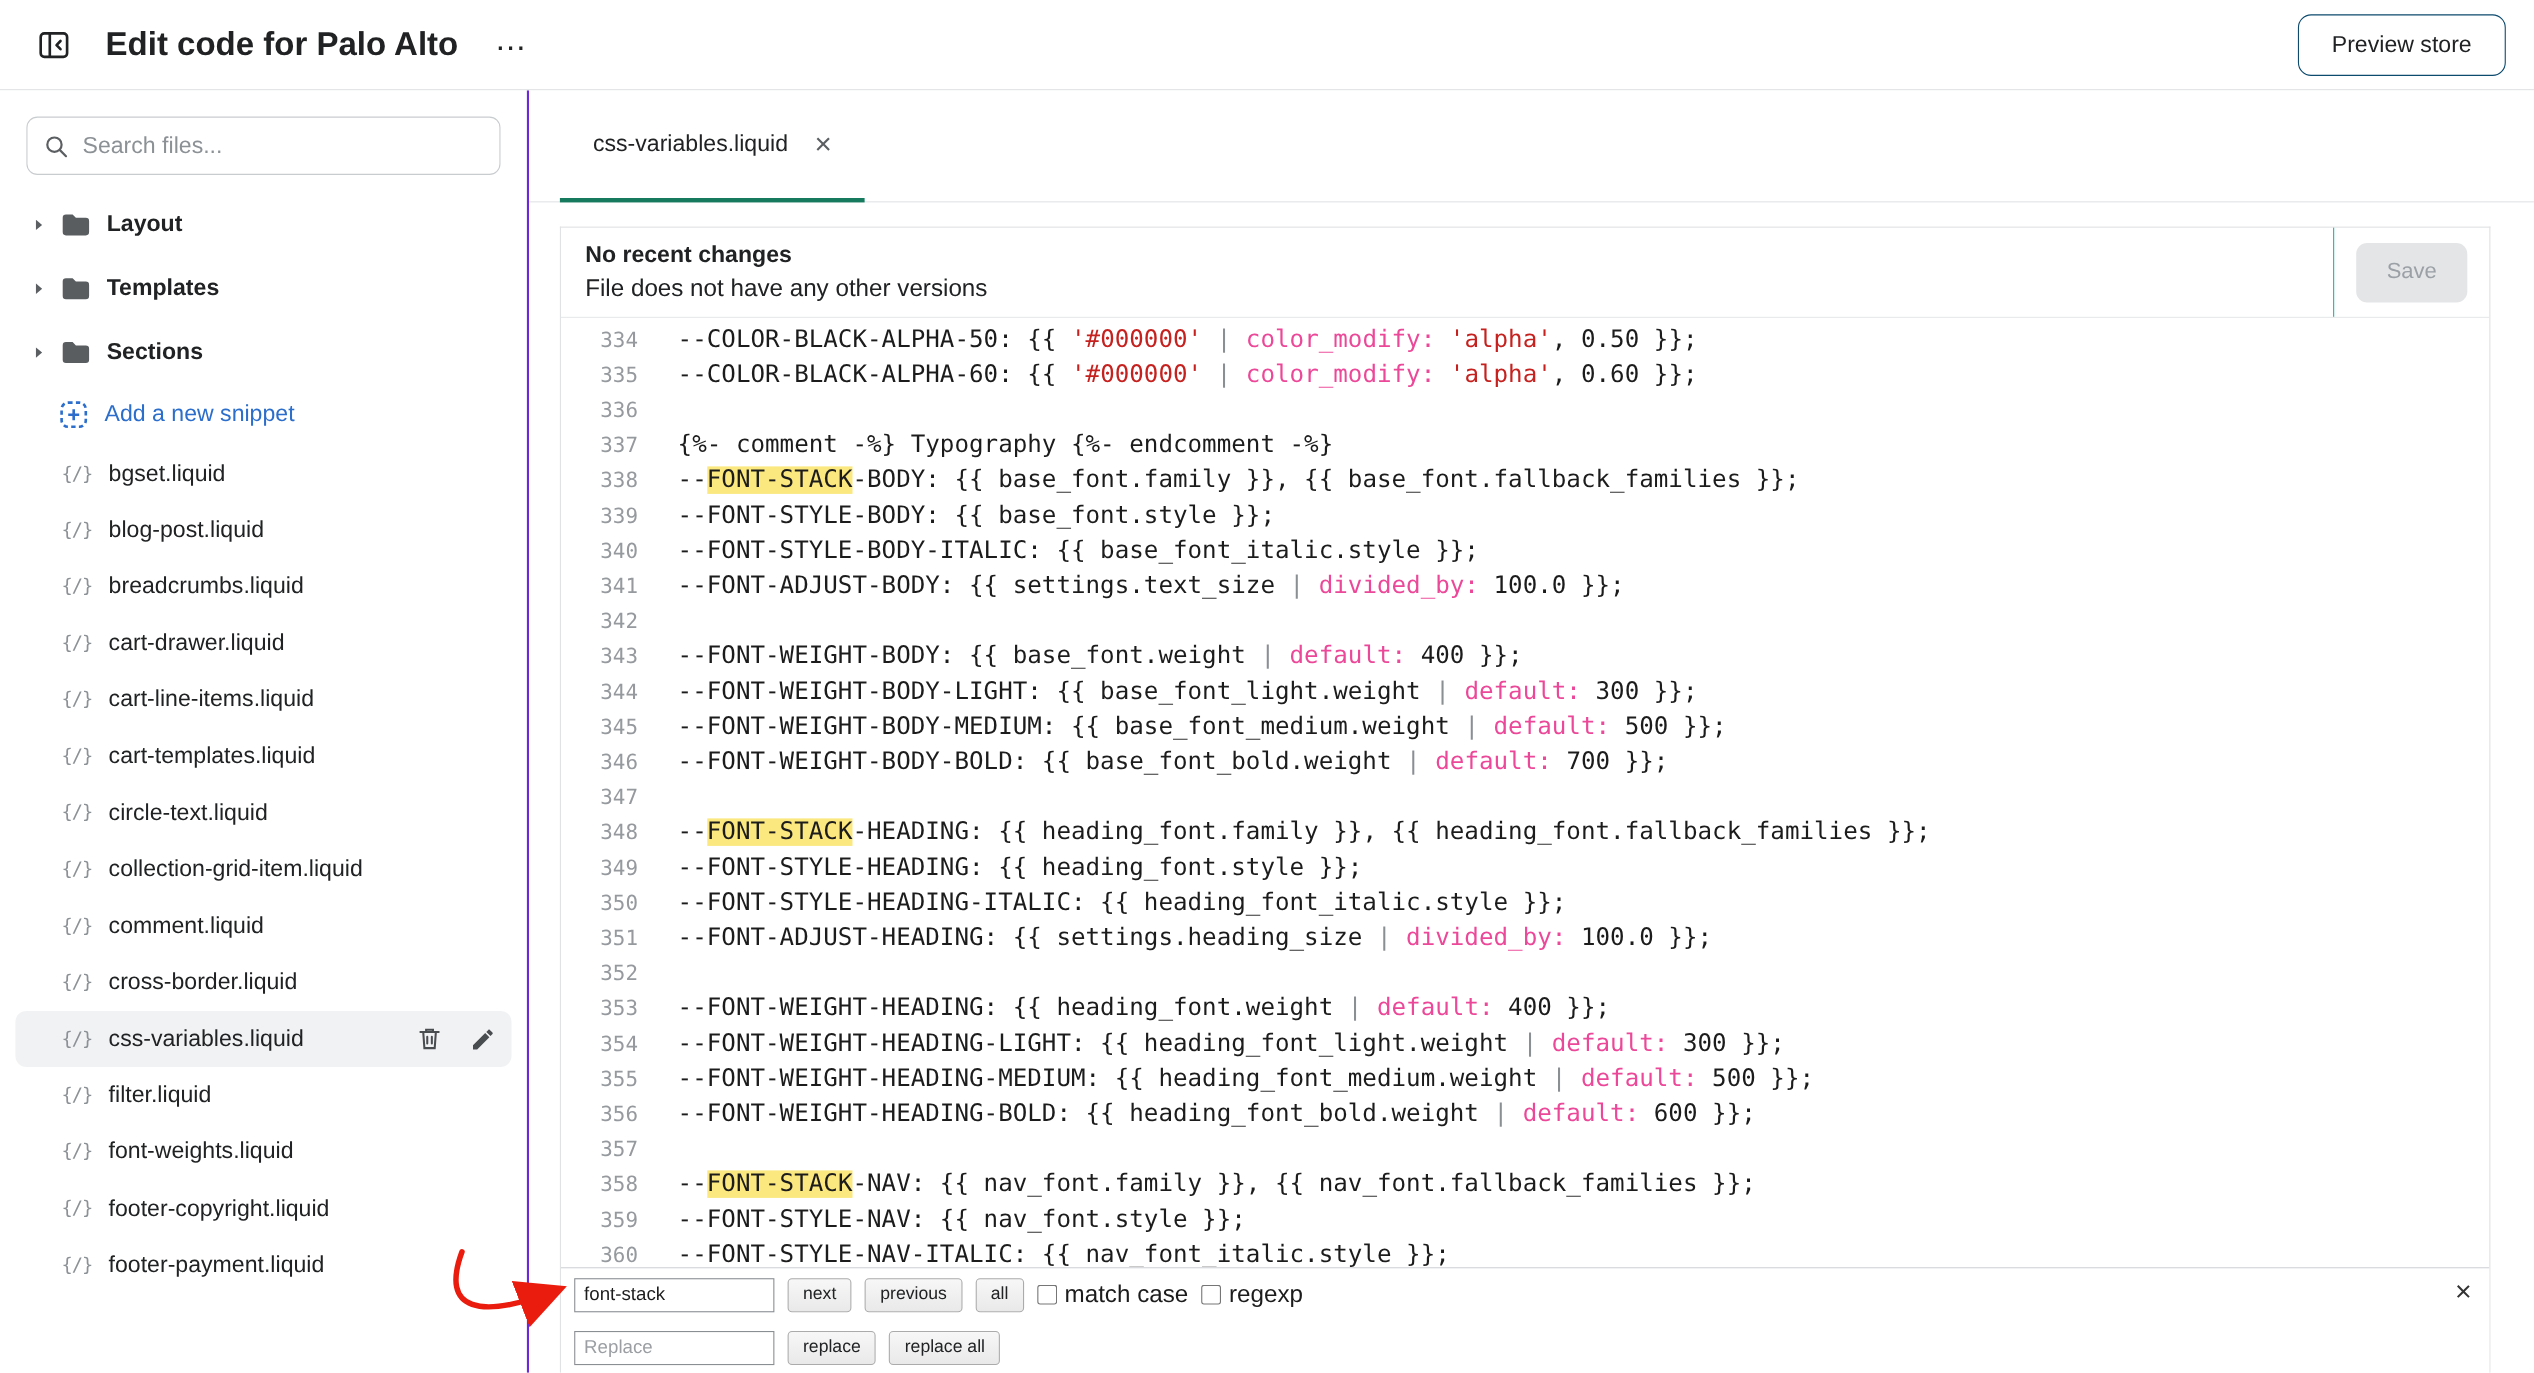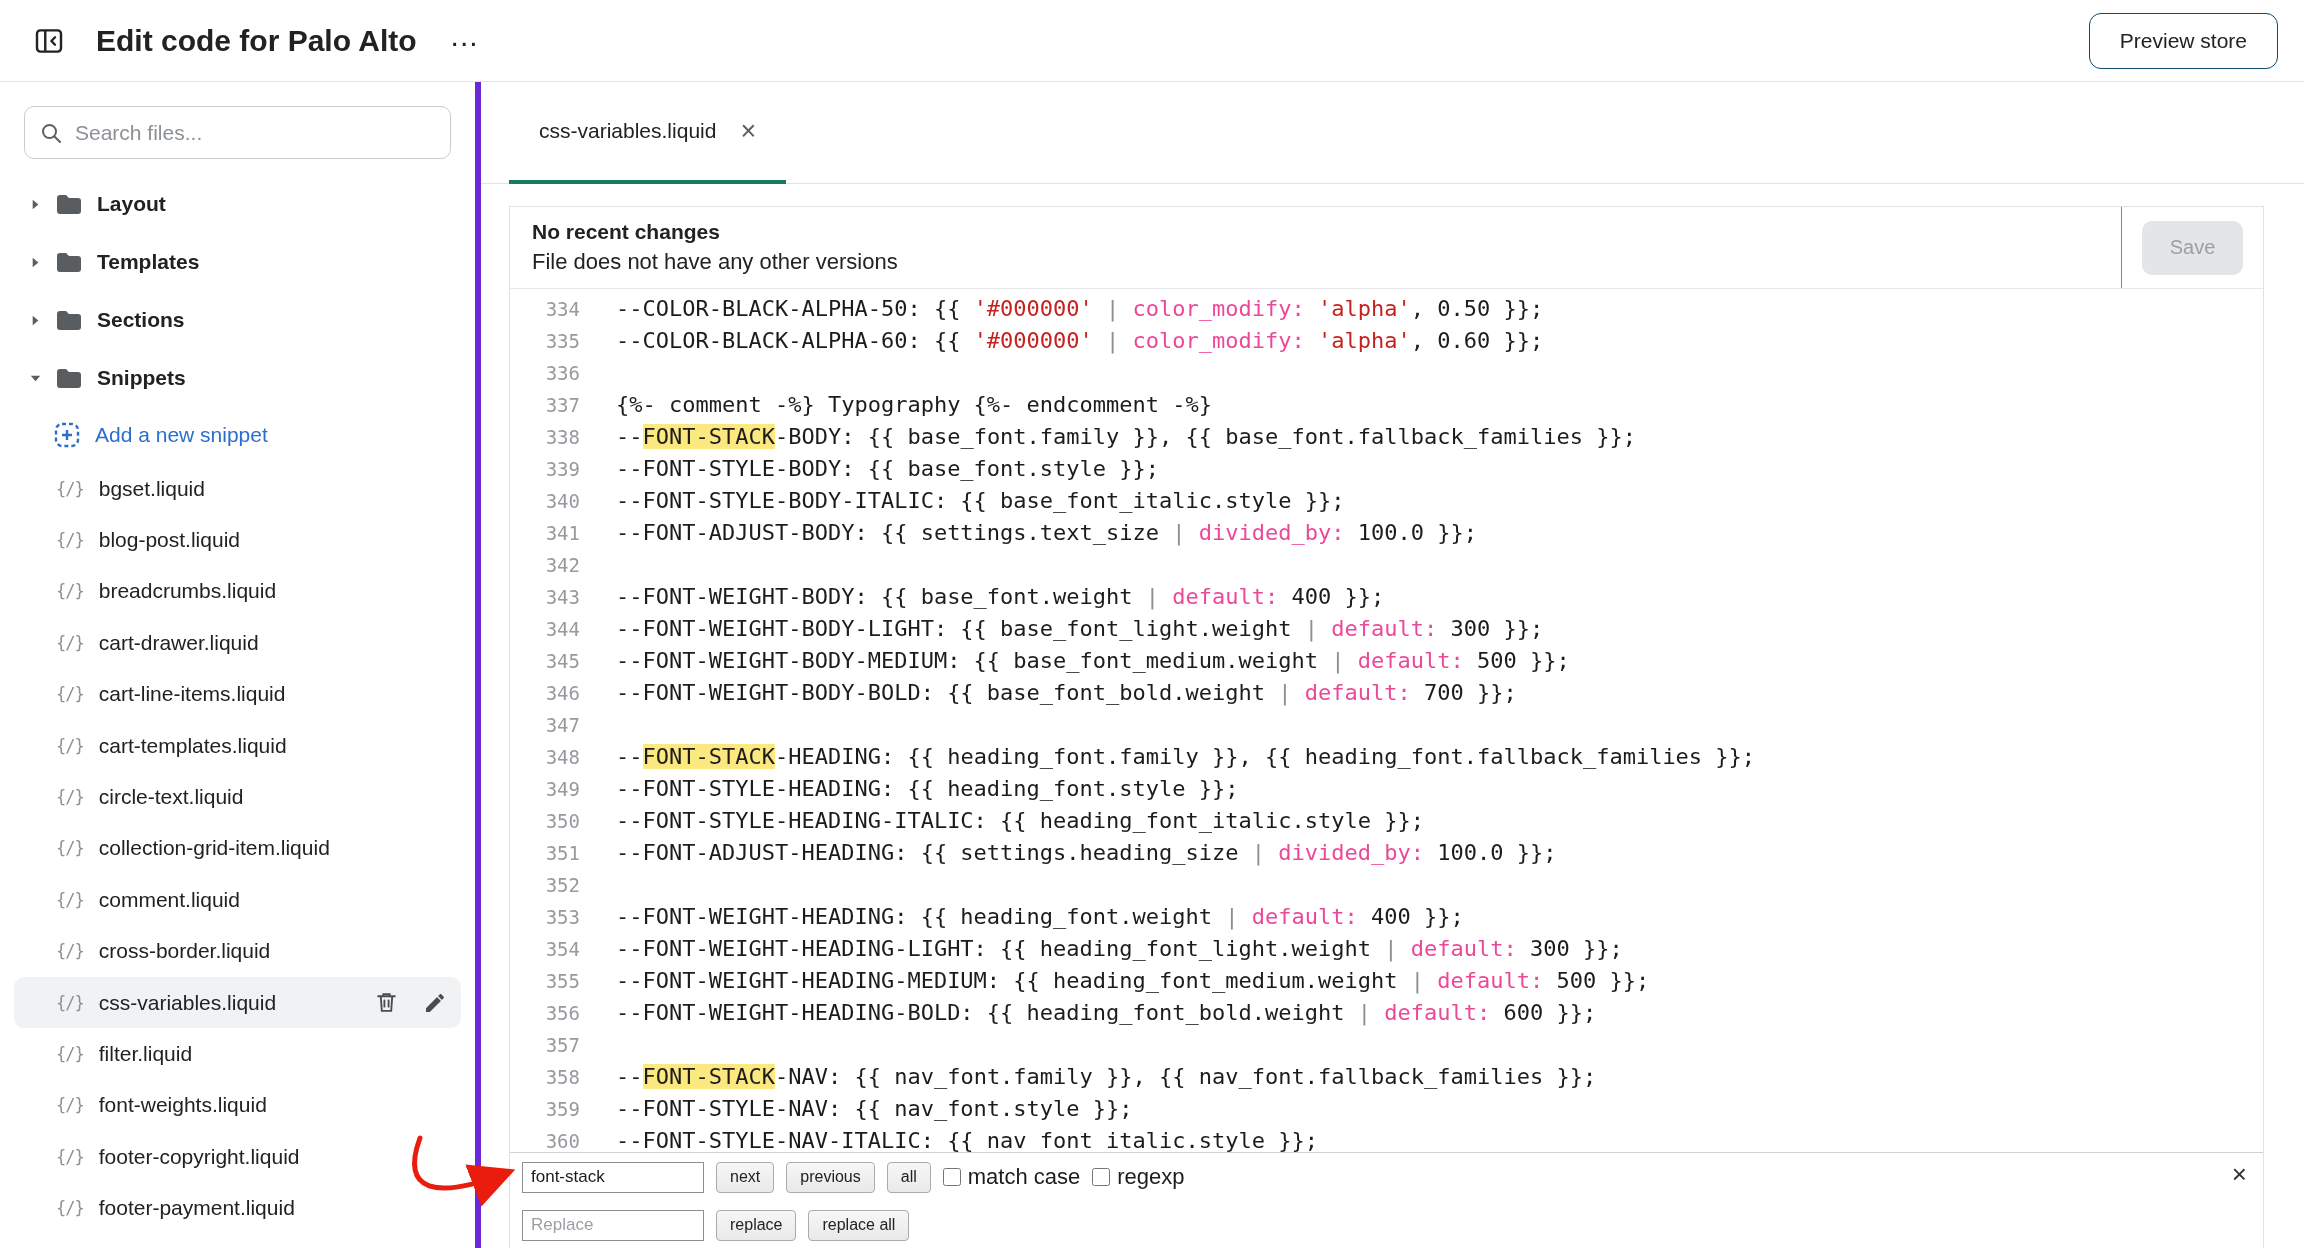--- a/index.html
+++ b/index.html
@@ -14,21 +14,21 @@
     justify-content:center; background:none; border:none; cursor:pointer; }
   .header-title { margin-left:24px; font-size:30px; font-weight:700; }
   .more-btn { margin-left:28px; background:none; border:none; font-size:30px; line-height:20px;
     color:#202223; letter-spacing:1px; cursor:pointer; padding:0 6px 10px; }
   .preview-btn { margin-left:auto; margin-right:26px; height:56px; padding:0 30px;
     border:1px solid #0c4a6e; border-radius:12px; background:#fff; font-size:21px;
     font-weight:500; color:#202223; font-family:inherit; cursor:pointer; }
 
   
   .sidebar { position:absolute; top:82px; left:0; width:481px; bottom:0; background:#fff;
-    border-right:6px solid #6d28d9; overflow:hidden; }
+    border-right:2px solid #6d28d9; overflow:hidden; }
   .search-box { margin:24px 24px 12px 24px; height:53px; border:1px solid #c9cccf;
     border-radius:10px; display:flex; align-items:center; padding:0 14px; gap:12px; background:#fff; }
   .search-box input { border:none; outline:none; flex:1; font-size:21px; color:#202223;
     font-family:inherit; background:transparent; }
   .search-box input::placeholder { color:#8c9196; }
   .tree { padding-top:4px; }
   .trow { display:flex; align-items:center; cursor:pointer; }
   .trow.folder { height:58px; padding-left:28px; gap:13px; }
   .flabel { font-size:21px; font-weight:700; margin-left:2px; }
   .trow.add { height:56px; padding-left:54px; gap:15px; }
@@ -140,29 +140,20 @@
           <span class="flabel">Templates</span>
         </div>
         <div class="trow folder">
           <svg class="chev" width="15" height="15" viewBox="0 0 16 16">
             <path d="M5 3l6 5-6 5z" fill="#5c5f62"></path>
           </svg>
           <svg width="26" height="21" viewBox="0 0 26 21">
             <path d="M1 4a3 3 0 0 1 3-3h6l3 3h9a3 3 0 0 1 3 3v10a3 3 0 0 1-3 3H4a3 3 0 0 1-3-3z" fill="#5a5d60"></path>
           </svg>
           <span class="flabel">Sections</span>
-        </div>
-        <div class="trow folder">
-          <svg class="chev" width="15" height="15" viewBox="0 0 16 16">
-            <path d="M3 5l5 6 5-6z" fill="#5c5f62"></path>
-          </svg>
-          <svg width="26" height="21" viewBox="0 0 26 21">
-            <path d="M1 4a3 3 0 0 1 3-3h6l3 3h9a3 3 0 0 1 3 3v10a3 3 0 0 1-3 3H4a3 3 0 0 1-3-3z" fill="#5a5d60"></path>
-          </svg>
-          <span class="flabel">Snippets</span>
         </div>
         <div class="trow add">
           <svg width="26" height="26" viewBox="0 0 26 26">
             <rect x="2" y="2" width="22" height="22" rx="6" fill="none" stroke="#2c6ecb" stroke-width="2.4" stroke-dasharray="4 3"></rect>
             <path d="M13 8v10M8 13h10" stroke="#2c6ecb" stroke-width="2.4"></path>
           </svg>
           <span class="alabel">Add a new snippet</span>
         </div>
         <div class="trow file">
           <span class="file-glyph">{/}</span>

